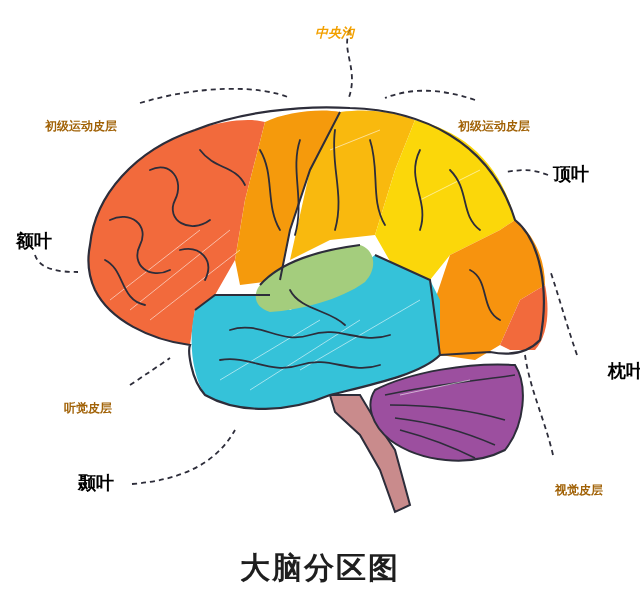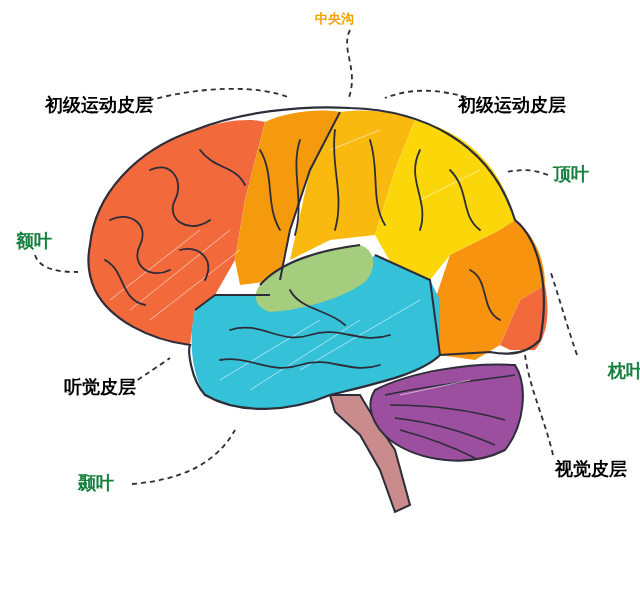--- a/index.html
+++ b/index.html
@@ -1,22 +1,22 @@
 <!DOCTYPE html>
 <html><head>
 <meta charset="utf-8">
 <style>
   html, body { margin: 0; padding: 0; background: #ffffff; }
   body { width: 640px; height: 590px; position: relative; overflow: hidden;
          font-family: "DejaVu Sans", sans-serif; }
   .stage { position: absolute; left: 0; top: 0; width: 640px; height: 590px; }
   svg.brain { position: absolute; left: 0; top: 0; }
   .label { position: absolute; font-weight: bold; white-space: nowrap; line-height: 1; }
-  .lbl-blue { color: #000000; font-size: 18px; }
-  .lbl-teal { color: #15803d; font-size: 18px; }
+  .lbl-blue { color: #a16207; font-size: 12px; margin-top: 24px; }
+  .lbl-teal { color: #000000; font-size: 18px; }
   .lbl-orange { color: #f2a000; font-size: 13px; }
   .title { position: absolute; left: 0; width: 640px; top: 548px; text-align: center;
            font-size: 30px; font-weight: bold; color: #1e1e1e; letter-spacing: 2px; }
 </style>
 </head>
 <body>
 
 <div class="stage">
 
   <svg class="brain" width="640" height="590" viewBox="0 0 640 590">
@@ -92,23 +92,24 @@
       <path d="M475,100 C440,88 410,88 385,98"></path>
       <path d="M35,255 C40,270 60,272 78,272"></path>
       <path d="M548,175 C530,168 520,170 505,172"></path>
       <path d="M130,385 C145,375 160,365 170,358"></path>
       <path d="M577,355 C565,320 560,300 550,270"></path>
       <path d="M132,484 C180,480 215,465 235,430"></path>
       <path d="M553,455 C545,420 530,390 525,355"></path>
     </g>
   </svg>
 
-  <div class="label lbl-orange" style="left:315px; top:12px;">中央沟</div>
+  <div class="label lbl-orange" style="left:315px; top:26px;font-style:italic;">中央沟</div>
   <div class="label lbl-blue" style="left:45px; top:96px;">初级运动皮层</div>
   <div class="label lbl-blue" style="left:458px; top:96px;">初级运动皮层</div>
   <div class="label lbl-teal" style="left:16px; top:232px;">额叶</div>
   <div class="label lbl-teal" style="left:553px; top:165px;">顶叶</div>
   <div class="label lbl-blue" style="left:64px; top:378px;">听觉皮层</div>
   <div class="label lbl-teal" style="left:608px; top:362px;">枕叶</div>
   <div class="label lbl-teal" style="left:78px; top:474px;">颞叶</div>
   <div class="label lbl-blue" style="left:555px; top:460px;text-align:center;">视觉皮层</div>
 
+  <div class="title">大脑分区图</div>
 </div>
 
 </body></html>

